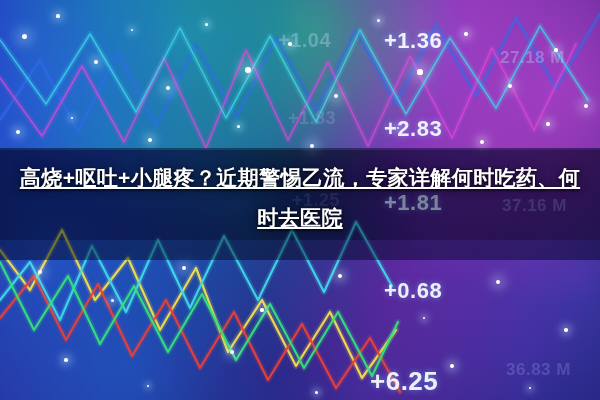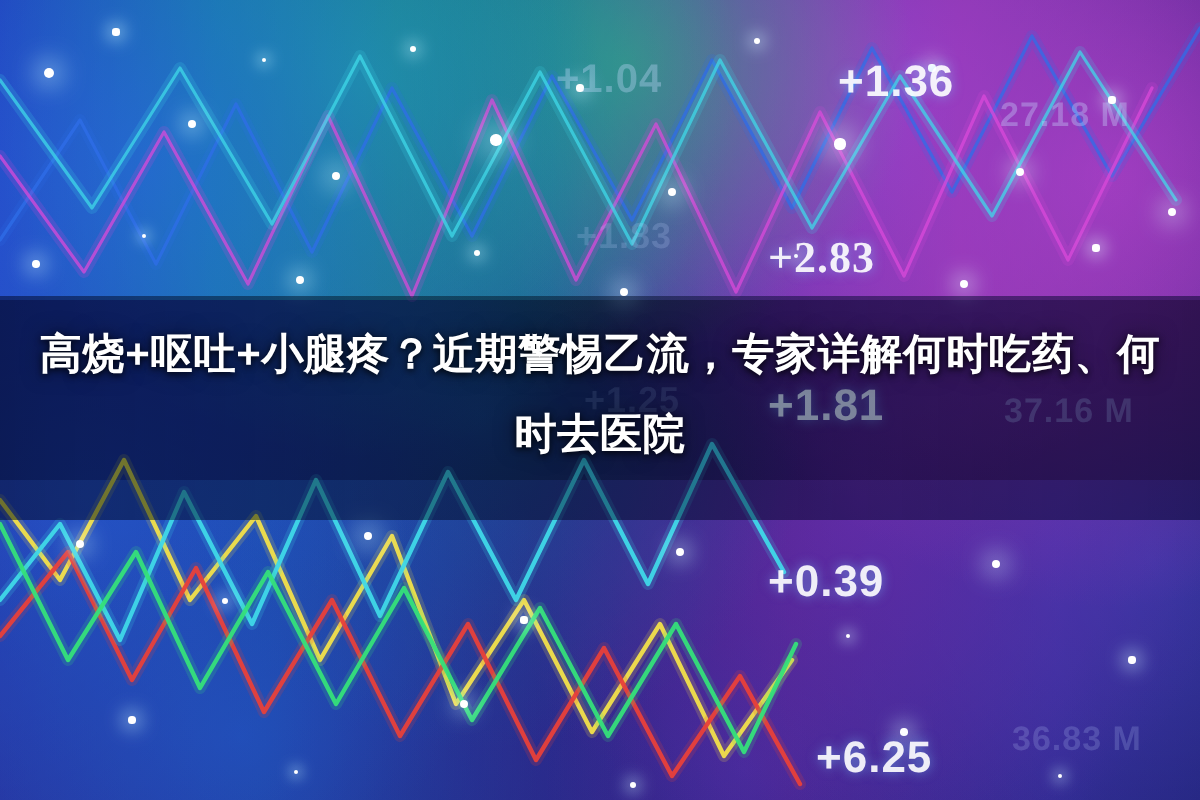--- a/index.html
+++ b/index.html
@@ -117,20 +117,21 @@
     right: 18px;
     top: 158px;
     text-align: center;
     color: #ffffff;
     font-size: 21px;
     font-weight: 700;
     line-height: 40px;
     letter-spacing: 0.4px;
     text-shadow: 0 1px 3px rgba(0,0,0,0.85), 0 0 10px rgba(0,0,0,0.5);
     font-family: "Liberation Sans", sans-serif;
+    text-decoration: underline;
   }
 </style>
 </head>
 <body>
 
 <div id="stage">
 
   <div class="bg-base"></div>
   <div class="bg-band-top"></div>
   <div class="bg-band-bottom"></div>
@@ -203,25 +204,25 @@
       <div class="spark" style="left: 564.3px; top: 328.3px; width: 3.4px; height: 3.4px; box-shadow: rgba(180, 230, 255, 0.55) 0px 0px 8.5px 2.72px;"></div>
       <div class="spark" style="left: 64.2px; top: 358.2px; width: 3.6px; height: 3.6px; box-shadow: rgba(180, 230, 255, 0.55) 0px 0px 9px 2.88px;"></div>
       <div class="spark" style="left: 146.7px; top: 384.7px; width: 2.6px; height: 2.6px; box-shadow: rgba(180, 230, 255, 0.55) 0px 0px 6.5px 2.08px;"></div>
       <div class="spark" style="left: 230px; top: 350px; width: 4px; height: 4px; box-shadow: rgba(180, 230, 255, 0.55) 0px 0px 10px 3.2px;"></div>
       <div class="spark" style="left: 314.5px; top: 390.5px; width: 3px; height: 3px; box-shadow: rgba(180, 230, 255, 0.55) 0px 0px 7.5px 2.4px;"></div>
       <div class="spark" style="left: 450.1px; top: 364.1px; width: 3.8px; height: 3.8px; box-shadow: rgba(180, 230, 255, 0.55) 0px 0px 9.5px 3.04px;"></div>
       <div class="spark" style="left: 528.6px; top: 386.6px; width: 2.8px; height: 2.8px; box-shadow: rgba(180, 230, 255, 0.55) 0px 0px 7px 2.24px;"></div>
     </div>
 
   <div id="numbers-layer">
-      <div class="num" style="left: 384px; top: 28px; font-size: 22px; margin-left: 35px;">+1.36</div>
-      <div class="num" style="left: 384px; top: 116px; font-size: 22px; font-family: Liberation Serif, serif;">+2.83</div>
+      <div class="num" style="left: 384px; top: 28px; font-size: 22px;">+1.36</div>
+      <div class="num" style="left: 384px; top: 116px; font-size: 22px;">+2.83</div>
       <div class="num" style="left: 384px; top: 190px; font-size: 22px;">+1.81</div>
-      <div class="num" style="left: 384px; top: 278px; font-size: 22px;">+0.39</div>
-      <div class="num" style="left: 408px; top: 366px; font-size: 22px;">+6.25</div>
+      <div class="num" style="left: 384px; top: 278px; font-size: 22px;">+0.68</div>
+      <div class="num" style="left: 370px; top: 366px; font-size: 26px;">+6.25</div>
       <div class="num dim" style="left: 278px; top: 29px; font-size: 20px;">+1.04</div>
       <div class="num dimmer" style="left: 288px; top: 108px; font-size: 18px;">+1.83</div>
       <div class="num dimmer" style="left: 292px; top: 190px; font-size: 18px;">+1.25</div>
       <div class="num dim" style="left: 500px; top: 48px; font-size: 17px;">27.18 M</div>
       <div class="num dim" style="left: 502px; top: 196px; font-size: 17px;">37.16 M</div>
       <div class="num dimmer" style="left: 506px; top: 360px; font-size: 17px;">36.83 M</div>
     </div>
 
   <div class="headline-band"></div>
   <div class="headline">高烧+呕吐+小腿疼？近期警惕乙流，专家详解何时吃药、何时去医院</div>

